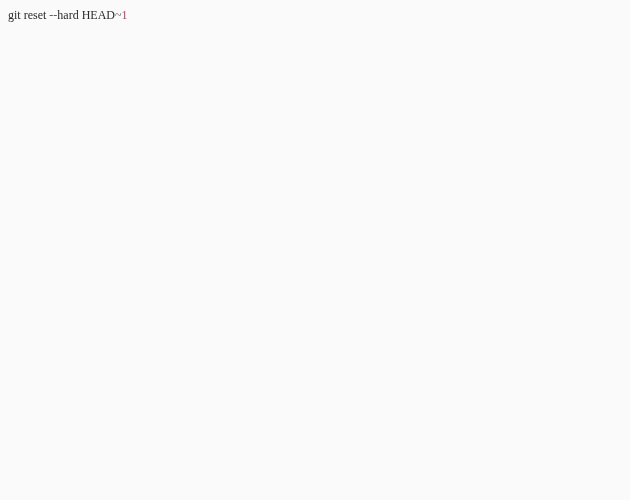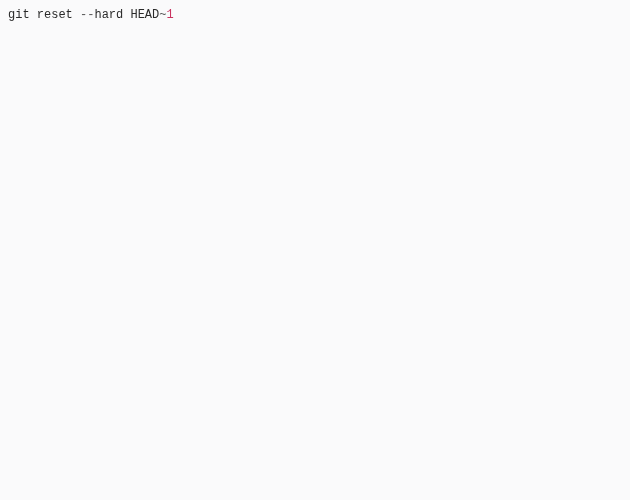--- a/index.html
+++ b/index.html
@@ -1,18 +1,19 @@
 <!DOCTYPE html>
 <html><head>
   <meta charset="utf-8">
   <style>
     * {
       margin: 0;
       padding: 0;
       box-sizing: border-box;
+      font-family: Liberation Serif, serif;
     }
     body {
       width: 630px;
       height: 500px;
       background: #fafafb;
       font-family: "SFMono-Regular", Consolas, "Liberation Mono", Menlo, Courier, monospace;
       font-size: 12px;
       padding: 7px 8px;
       color: #2a2a2a;
       line-height: 1.4;

